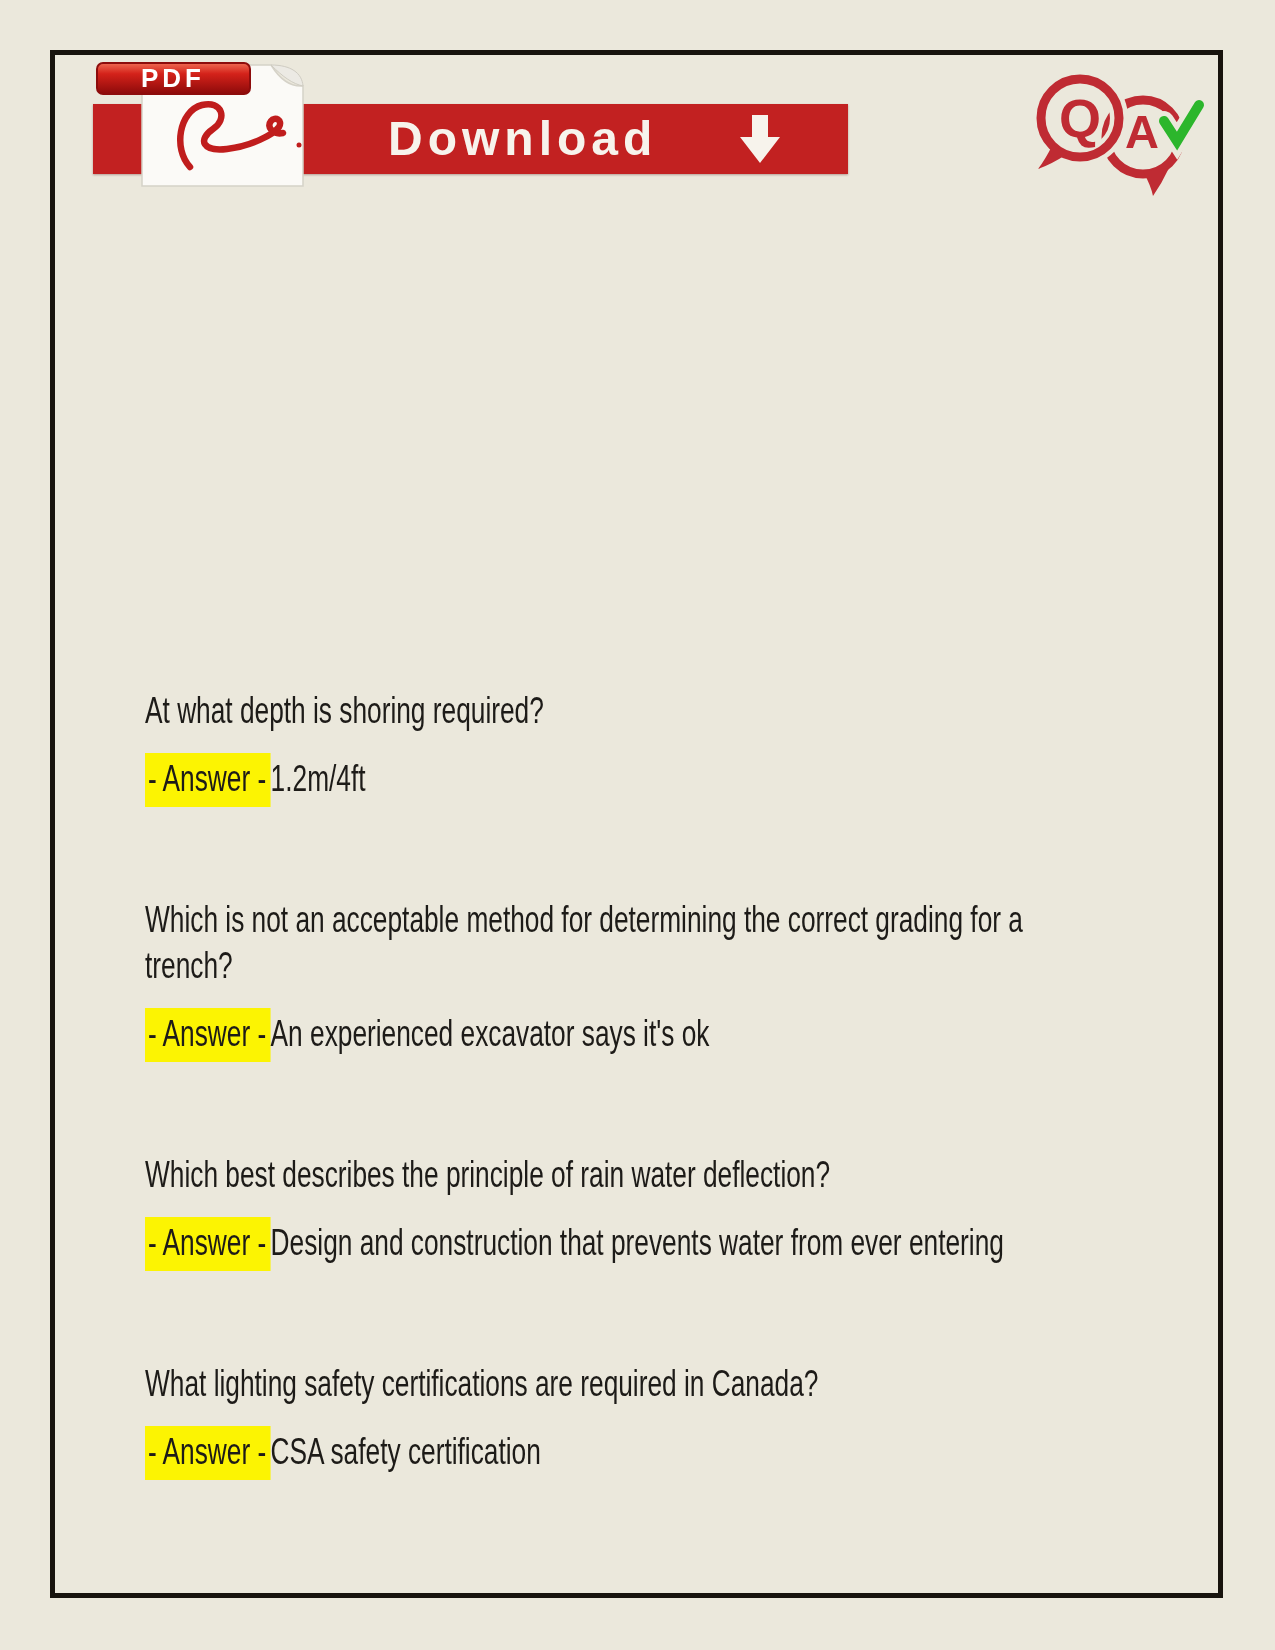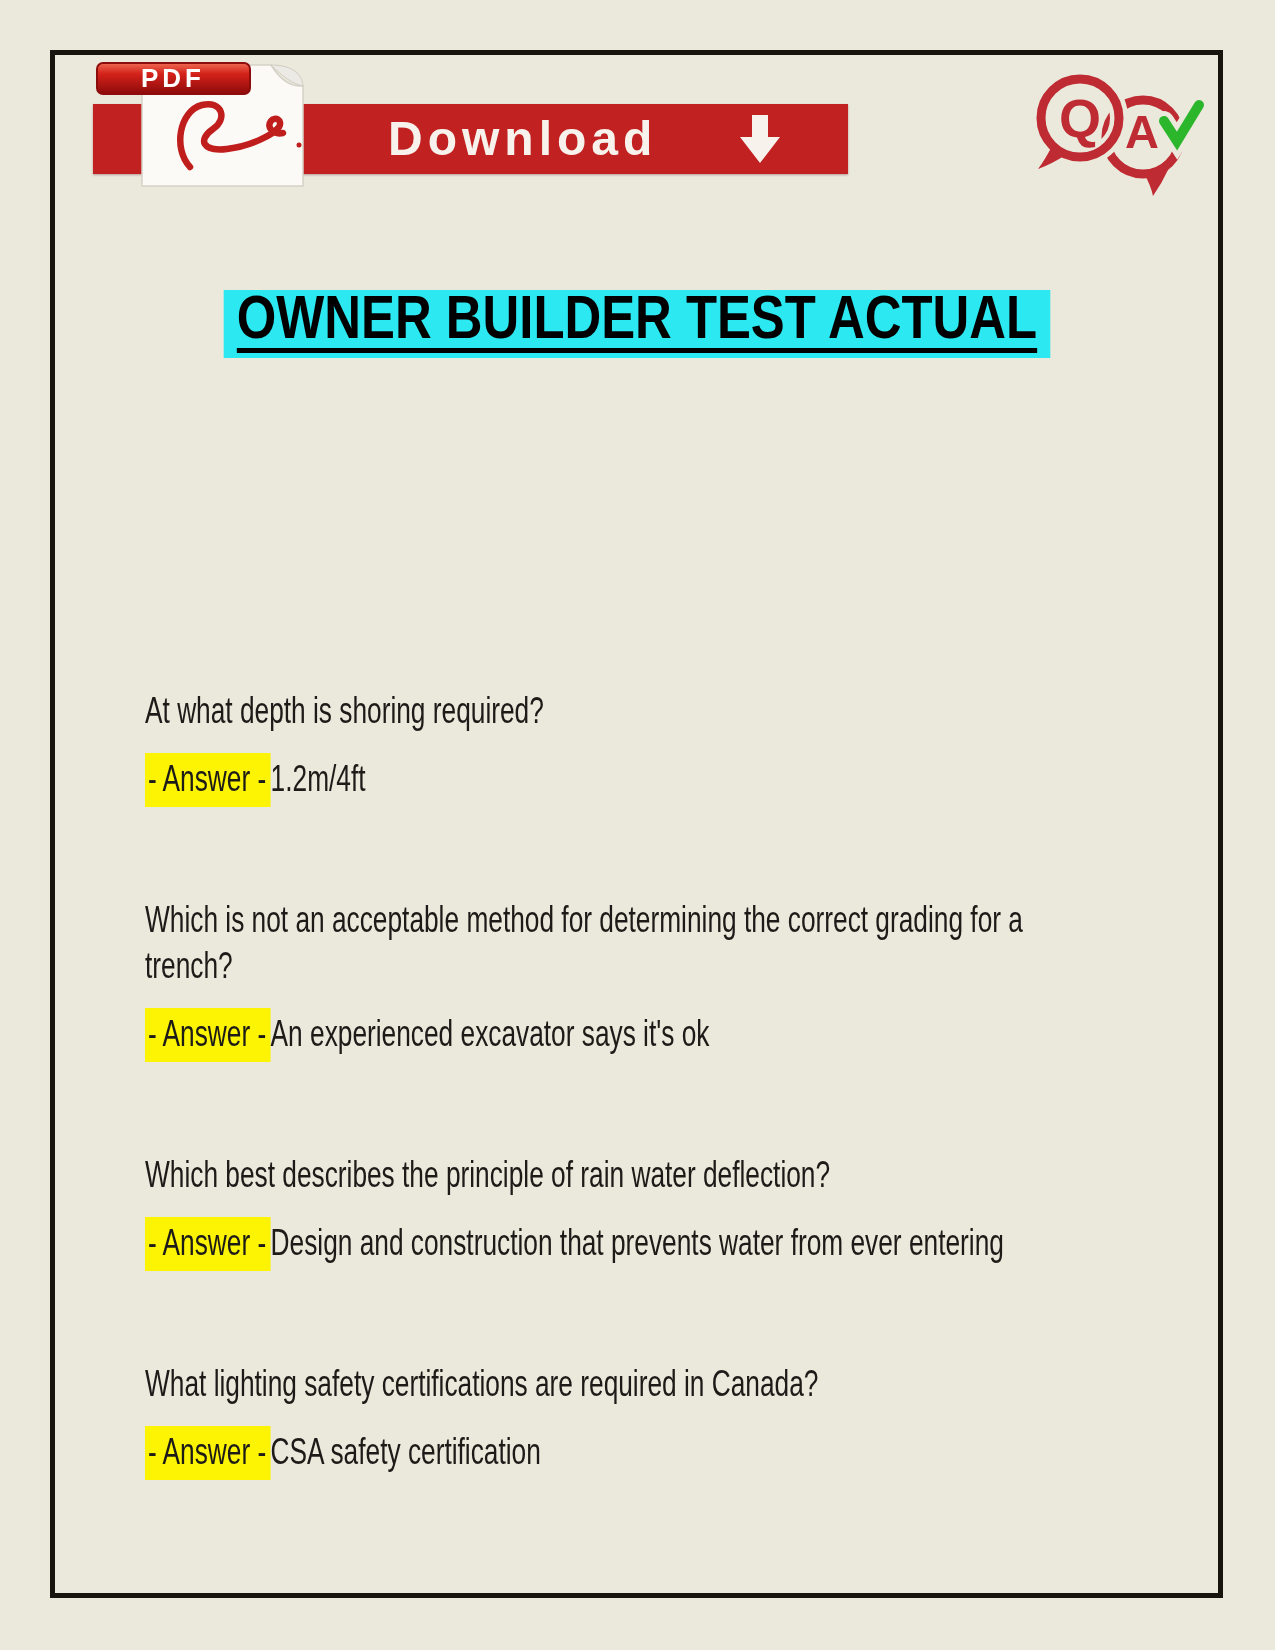--- a/index.html
+++ b/index.html
@@ -120,23 +120,20 @@
   </g>
   <text x="45" y="61" text-anchor="middle" font-family="Liberation Sans, sans-serif" font-size="54" font-weight="bold" fill="#bf2b33">Q</text>
   <text x="107" y="72" text-anchor="middle" font-family="Liberation Sans, sans-serif" font-size="47" font-weight="bold" fill="#bf2b33">A</text>
   <g>
     <path d="M129,45 L142,65 L164,29" fill="none" stroke="#ebe8dc" stroke-width="20" stroke-linecap="round"></path>
     <path d="M129,45 L142,65 L164,29" fill="none" stroke="#2cb62c" stroke-width="10" stroke-linecap="round" stroke-linejoin="miter"></path>
   </g>
 </svg>
 
 <div class="title">
-  <div class="title-line">
-    <span class="hl"><span class="hl-u">OWNER BUILDER TEST ACTUAL</span></span>
-  </div>
 </div>
 
 <div class="qa">
 
   <div class="qa-item">
     <p class="q">At what depth is shoring required?</p>
     <p class="a"><span class="alabel">- Answer -</span><span>1.2m/4ft</span></p>
   </div>
 
   <div class="qa-item">

